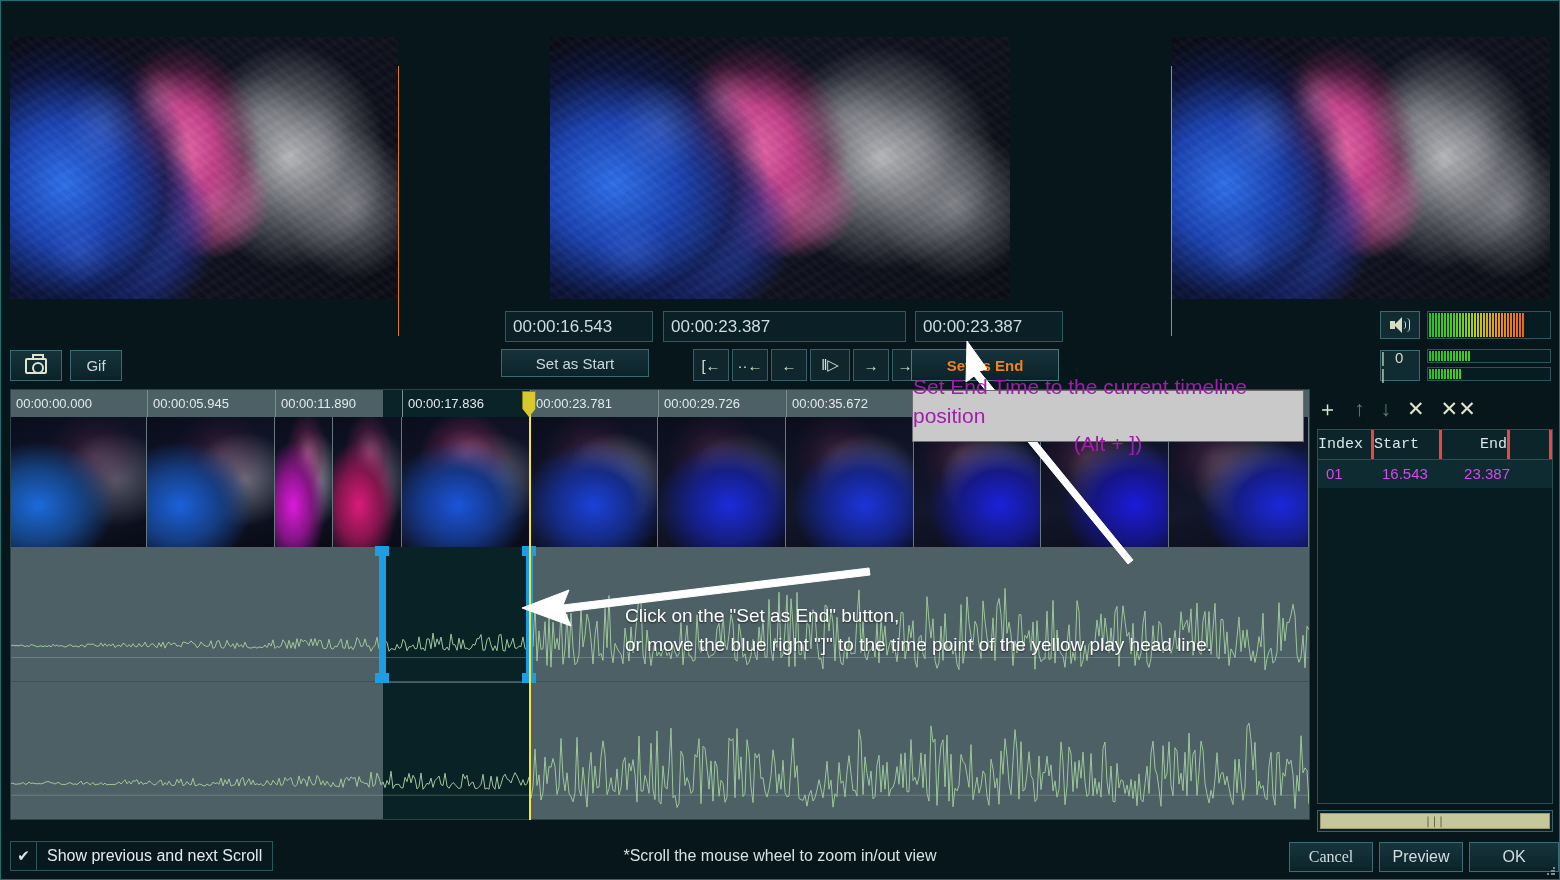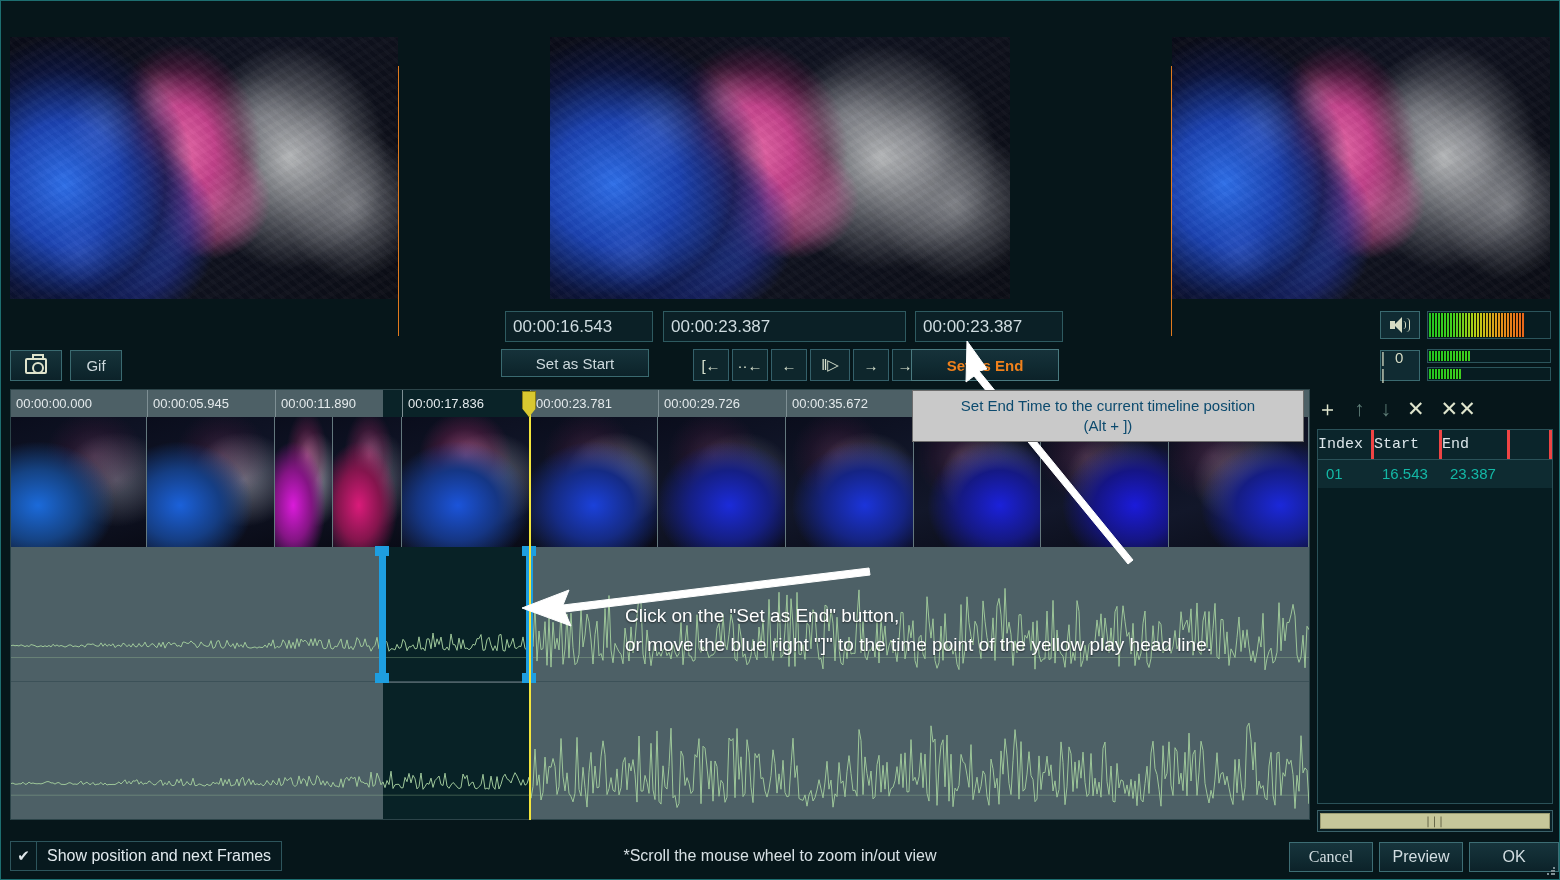--- a/index.html
+++ b/index.html
@@ -195,21 +195,21 @@
     letter-spacing: 3px;
   }
   #meter-l { left: 1426px; top: 348px; width: 124px; height: 14px; }
   #meter-r { left: 1426px; top: 366px; width: 124px; height: 14px; }
 
   
   .tooltip {
     position: absolute; left: 911px; top: 389px;
     width: 392px; height: 52px;
     background: #c9c9c9; border: 1px solid #6d6d6d;
-    color: #0c4a6e; font-size: 15px;
+    color: #a21caf; font-size: 21px;
     display: flex; flex-direction: column;
     align-items: center; justify-content: center;
     z-index: 40; line-height: 1.35;
   }
 
   
   .ruler {
     position: absolute; left: 9px; top: 388px;
     width: 1300px; height: 28px;
     background: #4d6066;
@@ -301,23 +301,23 @@
     position: absolute; left: 1316px; top: 428px;
     width: 236px; height: 375px;
     background: #061c21; border: 1px solid #2a5158;
     overflow: hidden;
   }
   .lhead { display: flex; height: 30px; background: #0b252b;
            border-bottom: 1px solid #2a5158; }
   .lhead div { color: #dce6ea; font-size: 15px; line-height: 29px;
                border-right: 3px solid #ef4444; font-family: Liberation Mono, monospace; }
   .lrow { display: flex; height: 28px; background: #0e2b31; }
-  .lrow div { color: #14b8a6; font-size: 15px; line-height: 27px;
+  .lrow div { color: #d946ef; font-size: 15px; line-height: 27px;
               padding-left: 8px; }
-  .c-idx { width: 56px; } .c-st { width: 68px; } .c-en { width: 68px; }
+  .c-idx { width: 56px; } .c-st { width: 68px; } .c-en { width: 68px; text-align: right; }
   .c-pad { flex: 1; }
 
   .hscroll {
     position: absolute; left: 1316px; top: 809px;
     width: 236px; height: 22px;
     background: #0a2026; border: 1px solid #3a6068;
     padding: 2px;
   }
   .hthumb {
     width: 100%; height: 100%;
@@ -558,21 +558,21 @@
       <div class="c-pad"></div>
     </div>
   </div>
 
   <div class="hscroll">
     <div class="hthumb">∣∣∣</div>
   </div>
 
   <div class="chk">
     <div class="box">✔</div>
-    <div class="lbl">Show position and next Frames</div>
+    <div class="lbl">Show previous and next Scroll</div>
   </div>
   <div class="hint">*Scroll the mouse wheel to zoom in/out view</div>
 
   <div class="botbtn" id="b-cancel">Cancel</div>
   <div class="botbtn" id="b-preview">Preview</div>
   <div class="botbtn" id="b-ok">OK</div>
 
   <div class="resize-grip"></div>
 </div>
 

